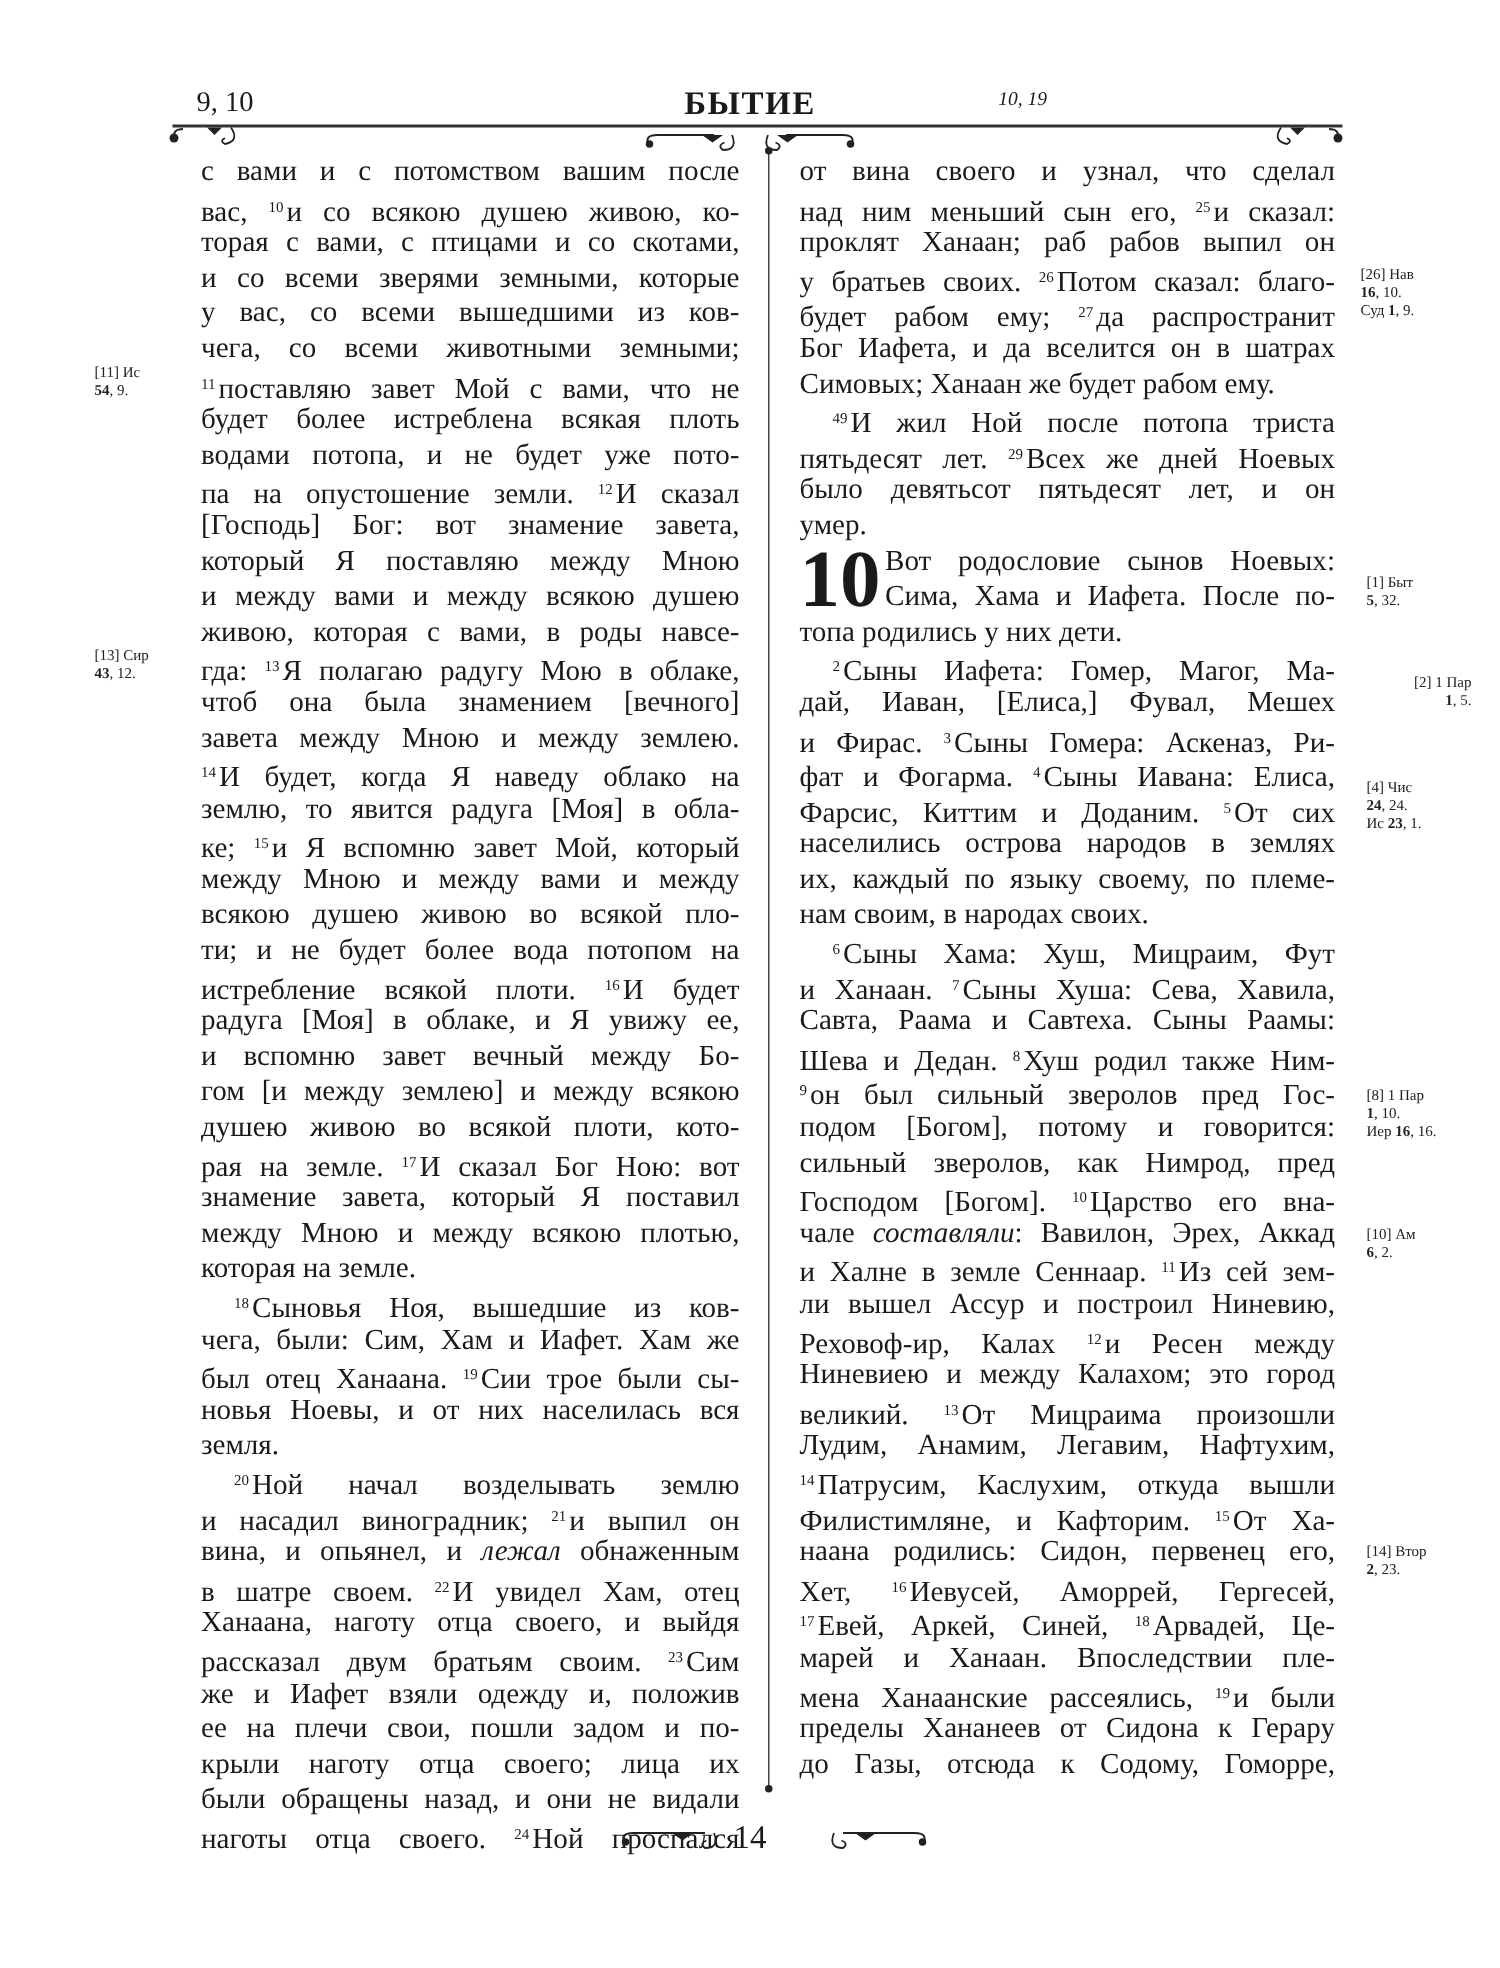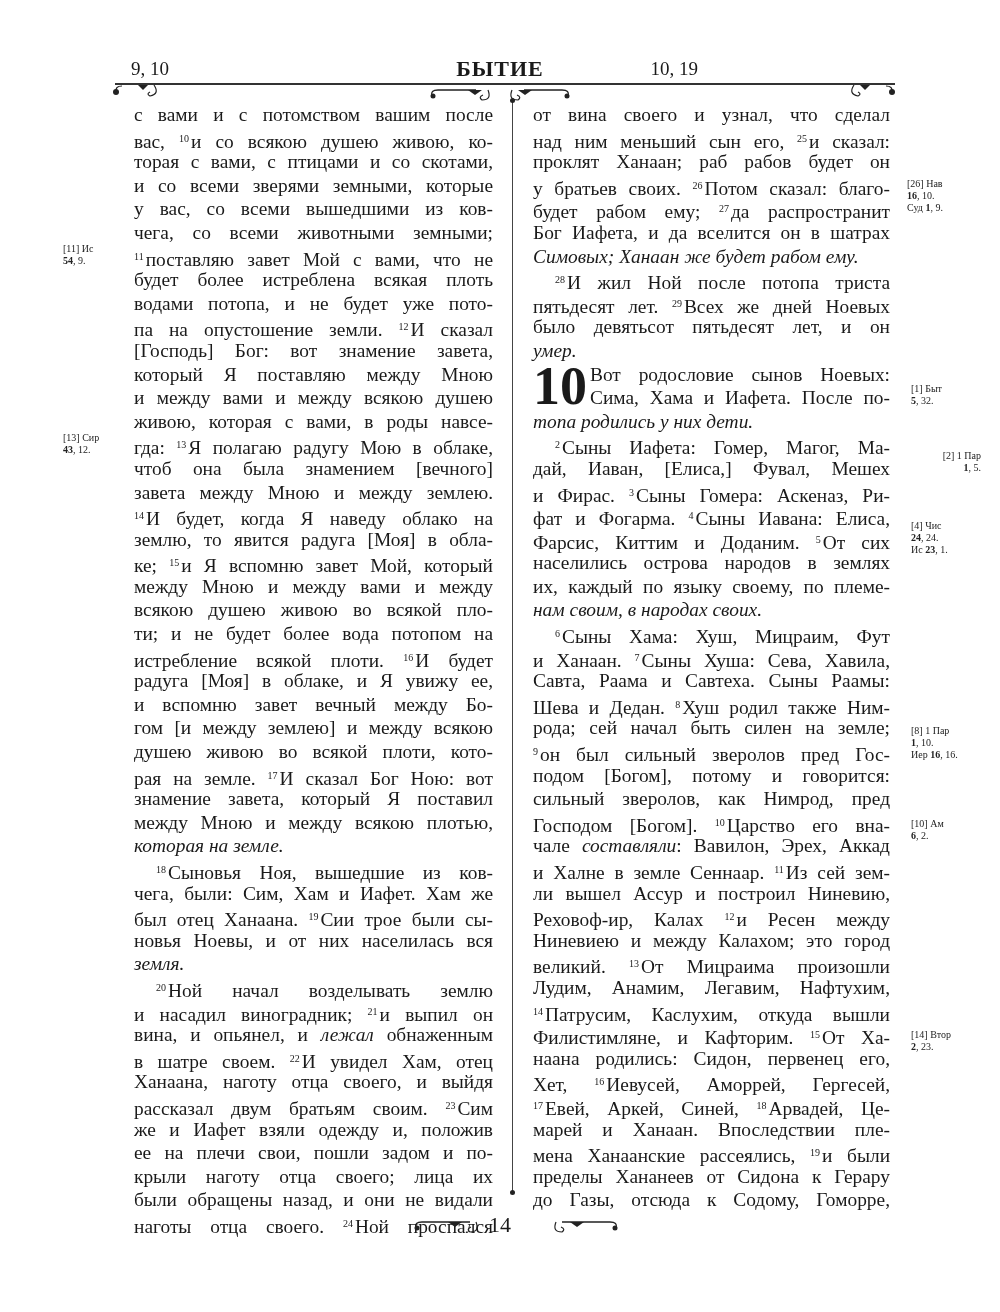--- a/index.html
+++ b/index.html
@@ -1,34 +1,34 @@
 <!DOCTYPE html>
 <html><head>
 <meta charset="utf-8">
 <style>
   html, body { margin: 0; padding: 0; background: #ffffff; }
   body { width: 1000px; height: 1312px; position: relative; overflow: hidden;
          font-family: "Liberation Serif", "DejaVu Serif", serif; color: #1a1a1a; }
 
   .header { position: absolute; left: 0; top: 0; width: 808px; height: 110px; }
   .hdr-left { position: absolute; left: 131px; top: 58px; font-size: 19px; }
-  .hdr-right { position: absolute; right: 110px; top: 58px; font-size: 19px; }
+  .hdr-right { position: absolute; right: 110px; top: 58px; font-size: 13px; font-style: italic; }
   .hdr-title { position: absolute; left: 0; width: 1000px; text-align: center; top: 56px;
                font-size: 22px; font-weight: bold; letter-spacing: 1px; }
   .hdr-rule { position: absolute; left: 115px; width: 780px; top: 83px; height: 2px; background: #333; }
   .orn { position: absolute; }
 
   .col-rule { position: absolute; left: 512px; top: 100px; width: 1px; height: 1092px; background: #444; }
   .col-rule-dot { position: absolute; left: 510px; width: 5px; height: 5px; border-radius: 50%; background: #222; }
 
   .col { position: absolute; font-size: 19.4px; line-height: 23.6px; text-align: justify; }
   .col-left { left: 134px; top: 103px; width: 359px; }
   .col-right { left: 533px; top: 103px; width: 357px; }
   .line { display: block; height: 23.6px; white-space: nowrap; text-align-last: justify; text-align: justify; }
-  .line.last { text-align-last: left; font-style: italic; }
+  .line.last { text-align-last: left; }
   .line.indent { padding-left: 22px; }
   sup.v { font-size: 10px; vertical-align: 6px; margin-right: 2px; }
   em { font-style: italic; }
   .dropcap { position: absolute; left: 0; top: -4px; font-size: 54px; line-height: 54px; font-weight: bold; }
   .line.dc { padding-left: 57px; }
 
   .margin-ref { position: absolute; font-size: 10px; line-height: 12px; color: #222; }
   .margin-ref b { font-weight: bold; }
   .mref-left { text-align: left; width: 60px; }
   .mref-right { text-align: left; width: 70px; }
@@ -119,45 +119,44 @@
     <span class="line">же и Иафет взяли одежду и, положив</span>
     <span class="line">ее на плечи свои, пошли задом и по-</span>
     <span class="line">крыли наготу отца своего; лица их</span>
     <span class="line">были обращены назад, и они не видали</span>
     <span class="line">наготы отца своего. <sup class="v">24</sup>Ной проспался</span>
   </div>
 
 <div class="col col-right" id="right-col">
     <span class="line">от вина своего и узнал, что сделал</span>
     <span class="line">над ним меньший сын его, <sup class="v">25</sup>и сказал:</span>
-    <span class="line">проклят Ханаан; раб рабов будет он</span>
+    <span class="line">проклят Ханаан; раб рабов выпил он</span>
     <span class="line">у братьев своих. <sup class="v">26</sup>Потом сказал: благо-</span>
     <span class="line">будет рабом ему; <sup class="v">27</sup>да распространит</span>
     <span class="line">Бог Иафета, и да вселится он в шатрах</span>
     <span class="line last">Симовых; Ханаан же будет рабом ему.</span>
-    <span class="line indent"><sup class="v">28</sup>И жил Ной после потопа триста</span>
+    <span class="line indent"><sup class="v">49</sup>И жил Ной после потопа триста</span>
     <span class="line">пятьдесят лет. <sup class="v">29</sup>Всех же дней Ноевых</span>
     <span class="line">было девятьсот пятьдесят лет, и он</span>
     <span class="line last">умер.</span>
     <span class="line dc" style="position: relative;"><span class="dropcap">10</span>Вот родословие сынов Ноевых:</span>
     <span class="line dc">Сима, Хама и Иафета. После по-</span>
     <span class="line last">топа родились у них дети.</span>
     <span class="line indent"><sup class="v">2</sup>Сыны Иафета: Гомер, Магог, Ма-</span>
     <span class="line">дай, Иаван, [Елиса,] Фувал, Мешех</span>
     <span class="line">и Фирас. <sup class="v">3</sup>Сыны Гомера: Аскеназ, Ри-</span>
     <span class="line">фат и Фогарма. <sup class="v">4</sup>Сыны Иавана: Елиса,</span>
     <span class="line">Фарсис, Киттим и Доданим. <sup class="v">5</sup>От сих</span>
     <span class="line">населились острова народов в землях</span>
     <span class="line">их, каждый по языку своему, по племе-</span>
     <span class="line last">нам своим, в народах своих.</span>
     <span class="line indent"><sup class="v">6</sup>Сыны Хама: Хуш, Мицраим, Фут</span>
     <span class="line">и Ханаан. <sup class="v">7</sup>Сыны Хуша: Сева, Хавила,</span>
     <span class="line">Савта, Раама и Савтеха. Сыны Раамы:</span>
     <span class="line">Шева и Дедан. <sup class="v">8</sup>Хуш родил также Ним-</span>
-    <span class="line">рода; сей начал быть силен на земле;</span>
     <span class="line"><sup class="v">9</sup>он был сильный зверолов пред Гос-</span>
     <span class="line">подом [Богом], потому и говорится:</span>
     <span class="line">сильный зверолов, как Нимрод, пред</span>
     <span class="line">Господом [Богом]. <sup class="v">10</sup>Царство его вна-</span>
     <span class="line">чале <em>составляли</em>: Вавилон, Эрех, Аккад</span>
     <span class="line">и Халне в земле Сеннаар. <sup class="v">11</sup>Из сей зем-</span>
     <span class="line">ли вышел Ассур и построил Ниневию,</span>
     <span class="line">Реховоф-ир, Калах <sup class="v">12</sup>и Ресен между</span>
     <span class="line">Ниневиею и между Калахом; это город</span>
     <span class="line">великий. <sup class="v">13</sup>От Мицраима произошли</span>

